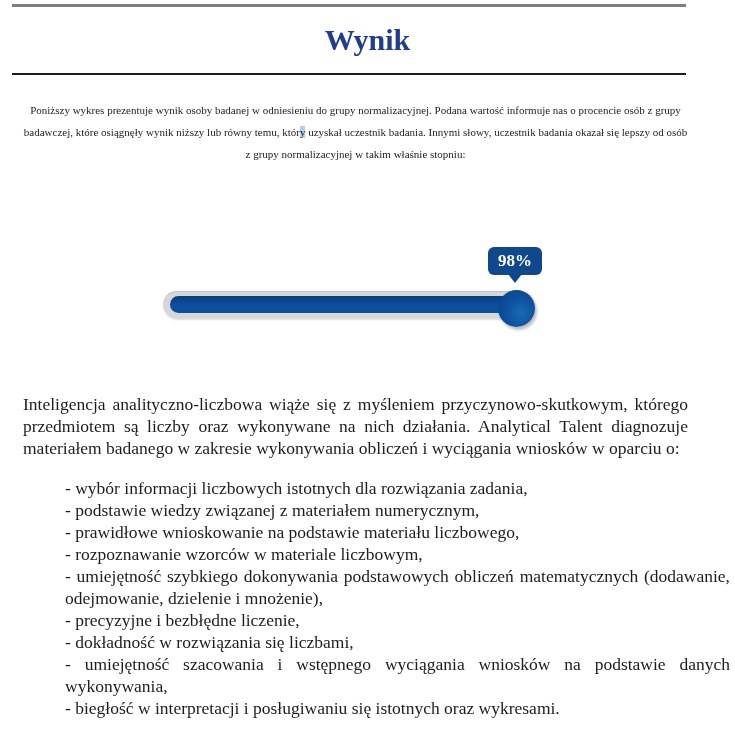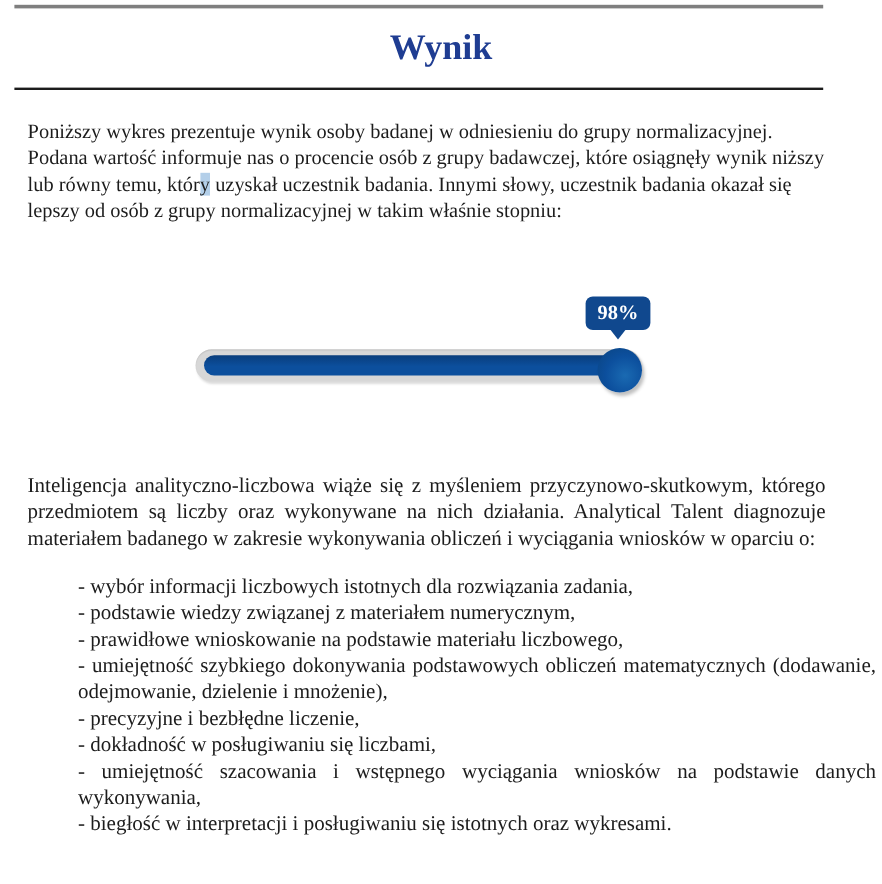--- a/index.html
+++ b/index.html
@@ -24,22 +24,22 @@
     color: var(--title-blue, #1f3d92);
   }
   .rule-title {
     position: absolute; left: 12px; top: 73px;
     width: 674px; height: 2px;
     background: var(--rule-dark, #1c1c1c);
   }
   .intro {
     position: absolute; left: 23px; top: 99px; width: 665px;
     margin: 0;
-    font-size: 17px; line-height: 22px;
-    text-align: left;
+    font-size: 11px; line-height: 22px;
+    text-align: center;
   }
   .hl { background: var(--highlight, #b3cfe9); }
 
   
   .tooltip {
     position: absolute; left: 488px; top: 247px;
     width: 54px; height: 28px;
     background: var(--tooltip-blue, #10488e);
     border-radius: 6px;
     display: flex; align-items: center; justify-content: center;
@@ -115,20 +115,21 @@
     <div class="fill"></div>
   </div>
   <div class="knob"></div>
 
   <p class="desc">Inteligencja analityczno-liczbowa wiąże się z myśleniem przyczynowo-skutkowym, którego przedmiotem są liczby oraz wykonywane na nich działania. Analytical Talent diagnozuje materiałem badanego w zakresie wykonywania obliczeń i wyciągania wniosków w oparciu o:</p>
 
   <div class="skills">
       <p class="skill">- wybór informacji liczbowych istotnych dla rozwiązania zadania,</p>
       <p class="skill">- podstawie wiedzy związanej z materiałem numerycznym,</p>
       <p class="skill">- prawidłowe wnioskowanie na podstawie materiału liczbowego,</p>
+      <p class="skill">- rozpoznawanie wzorców w materiale liczbowym,</p>
       <p class="skill">- umiejętność szybkiego dokonywania podstawowych obliczeń matematycznych (dodawanie, odejmowanie, dzielenie i mnożenie),</p>
       <p class="skill">- precyzyjne i bezbłędne liczenie,</p>
-      <p class="skill">- dokładność w posługiwaniu się liczbami,</p>
+      <p class="skill">- dokładność w rozwiązania się liczbami,</p>
       <p class="skill">- umiejętność szacowania i wstępnego wyciągania wniosków na podstawie danych wykonywania,</p>
       <p class="skill">- biegłość w interpretacji i posługiwaniu się istotnych oraz wykresami.</p>
     </div>
 
 </div>
 
 </body></html>

